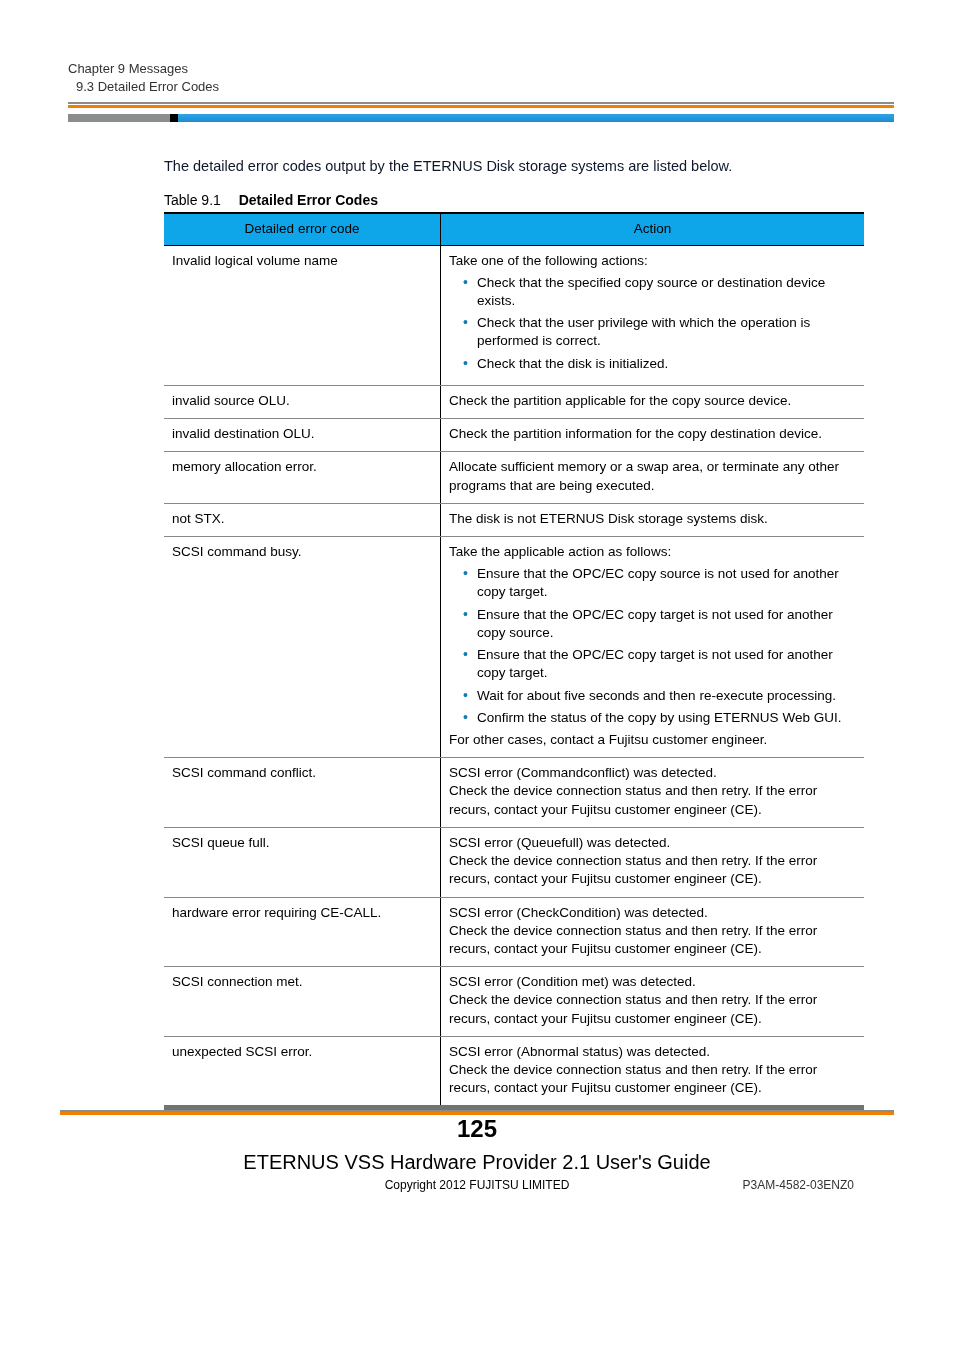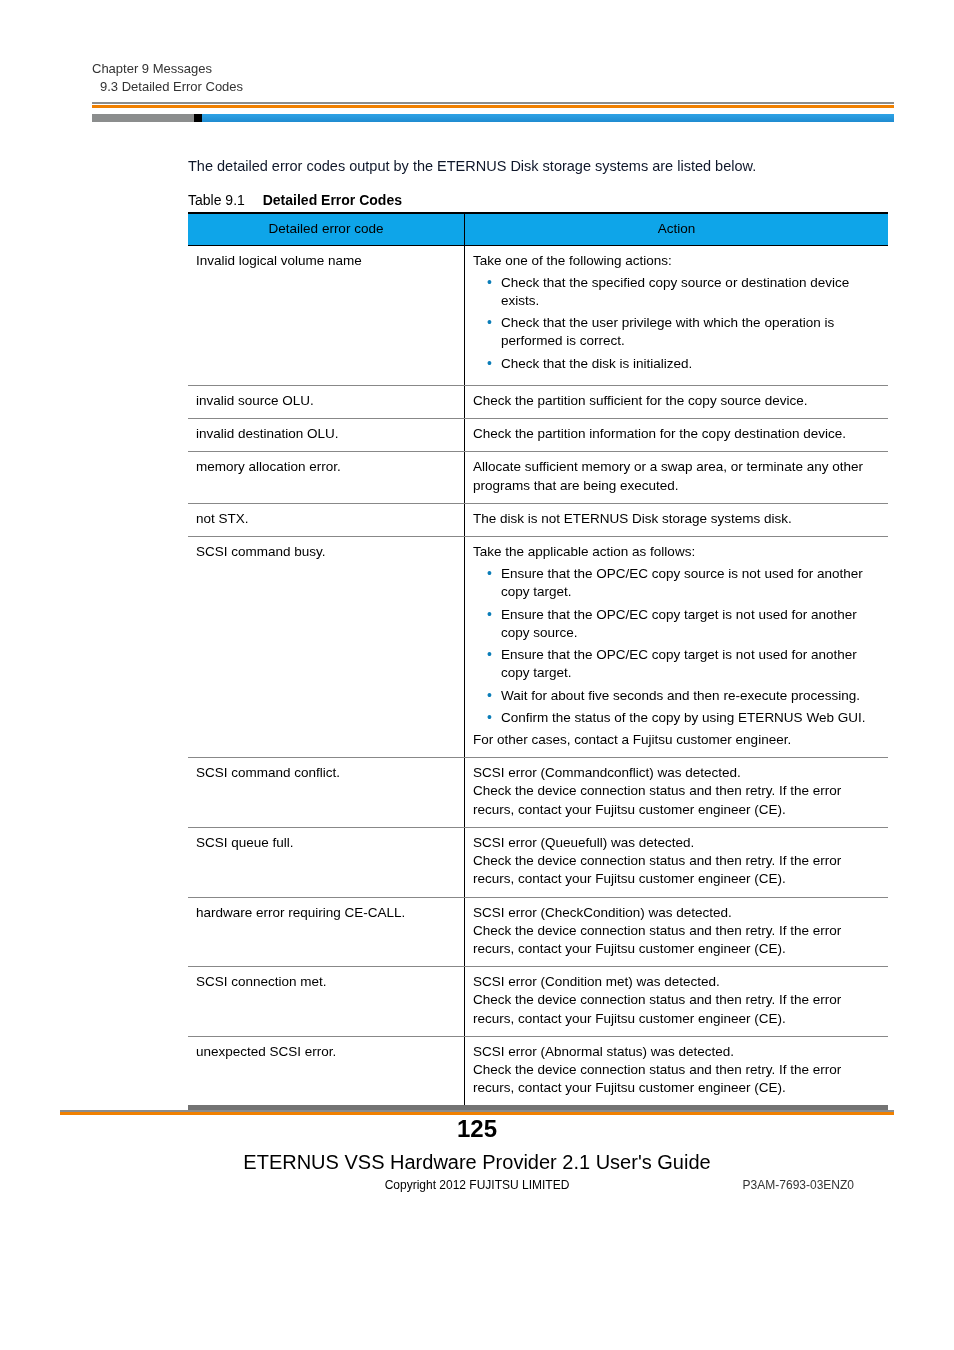--- a/index.html
+++ b/index.html
@@ -7,21 +7,21 @@
     padding: 0;
     background: #fff;
     font-family: Arial, Helvetica, sans-serif;
     color: #000;
   }
   .page {
     width: 954px;
     height: 1244px;
     position: relative;
     box-sizing: border-box;
-    padding: 60px 60px 0 92px;
+    padding: 60px 60px 0 68px;
   }
   .running-head {
     font-size: 13px;
     color: #333;
     line-height: 1.4;
     margin-bottom: 6px;
   }
   .running-head .rh-line2 { padding-left: 8px; }
   .head-rule {
     margin-top: 4px;
@@ -204,21 +204,21 @@
             <ul class="action-bullets">
               <li>Check that the specified copy source or destination device exists.</li>
               <li>Check that the user privilege with which the operation is performed is correct.</li>
               <li>Check that the disk is initialized.</li>
             </ul>
           </td>
         </tr>
         <tr>
           <td>invalid source OLU.</td>
           <td>
-            <div>Check the partition sufficient for the copy source device.</div>
+            <div>Check the partition applicable for the copy source device.</div>
           </td>
         </tr>
         <tr>
           <td>invalid destination OLU.</td>
           <td>
             <div>Check the partition information for the copy destination device.</div>
           </td>
         </tr>
         <tr>
           <td>memory allocation error.</td>
@@ -285,15 +285,15 @@
   </table>
 
   <div class="footer-rule"></div>
   <div class="footer-orange"></div>
 
   <div class="footer-block">
     <div class="page-number">125</div>
     <div class="footer-doc">ETERNUS VSS Hardware Provider 2.1 User's Guide</div>
     <div class="footer-copy">Copyright 2012 FUJITSU LIMITED</div>
   </div>
-  <div class="footer-code">P3AM-7693-03ENZ0</div>
+  <div class="footer-code">P3AM-4582-03ENZ0</div>
 
 </div>
 
 </body></html>

